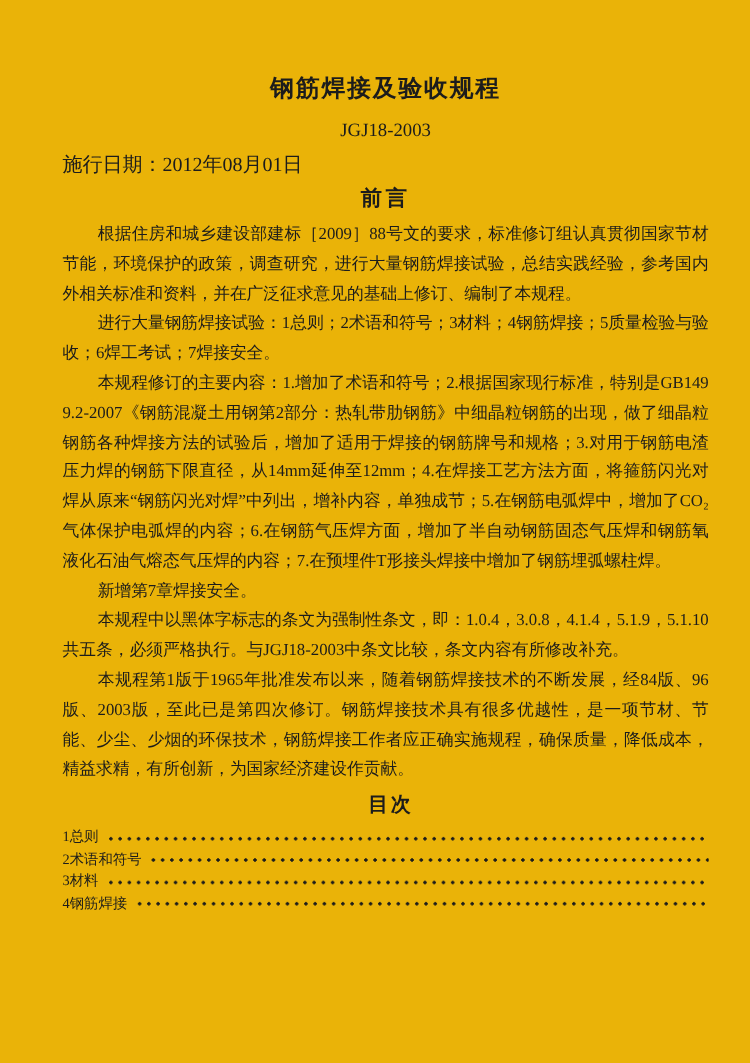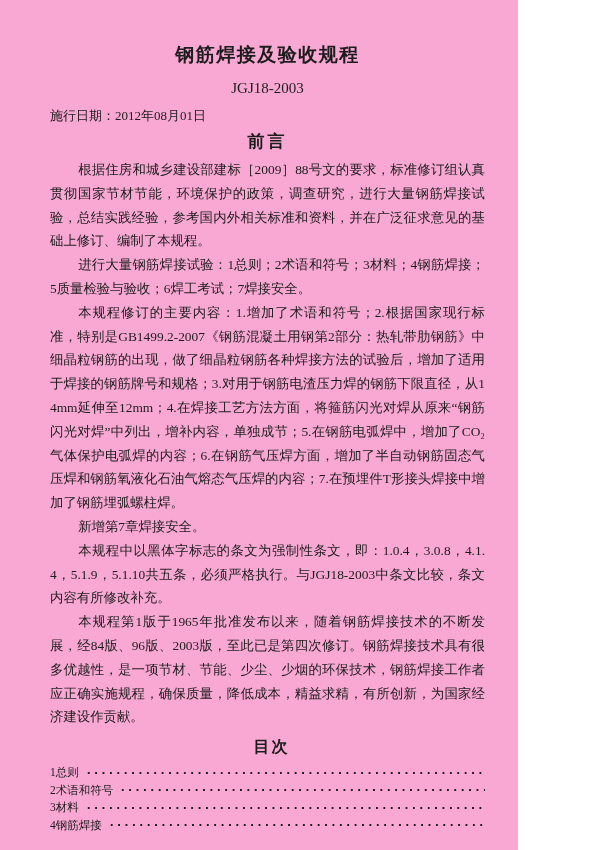--- a/index.html
+++ b/index.html
@@ -8,42 +8,42 @@
     background: #ffffff;
   }
   body {
     width: 600px;
     height: 850px;
     font-family: "Liberation Serif", "DejaVu Serif", serif;
     color: #1c1c1c;
   }
   .page {
     box-sizing: border-box;
-    width: 518px;
+    width: 600px;
     height: 850px;
-    padding: 41px 33px 0 50px;
+    padding: 58px 33px 0 50px;
     overflow: hidden;
-    background: #f9a8d4;
+    background: #eab308;
   }
   .doc-title {
     font-size: 19px;
     font-weight: 700;
     text-align: center;
     letter-spacing: 1.5px;
     margin: 0;
     line-height: 28px;
   }
   .standard-code {
     font-size: 15px;
     text-align: center;
     margin-top: 9px;
     line-height: 20px;
   }
   .effective-date {
-    font-size: 13px;
+    font-size: 16px;
     margin-top: 9px;
     line-height: 18px;
   }
   .foreword-heading {
     font-size: 17px;
     font-weight: 700;
     text-align: center;
     letter-spacing: 3px;
     margin: 5px 0 4px 0;
     line-height: 24px;

